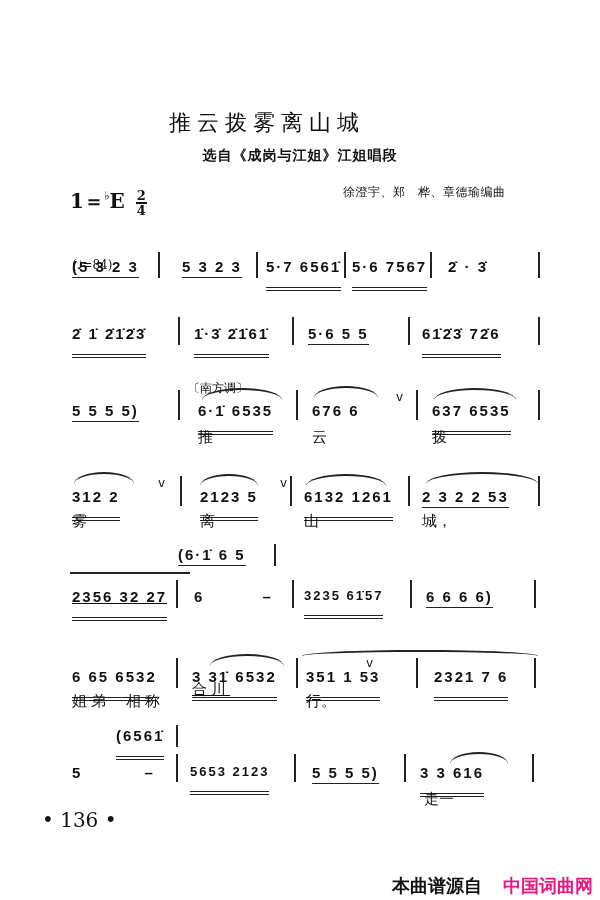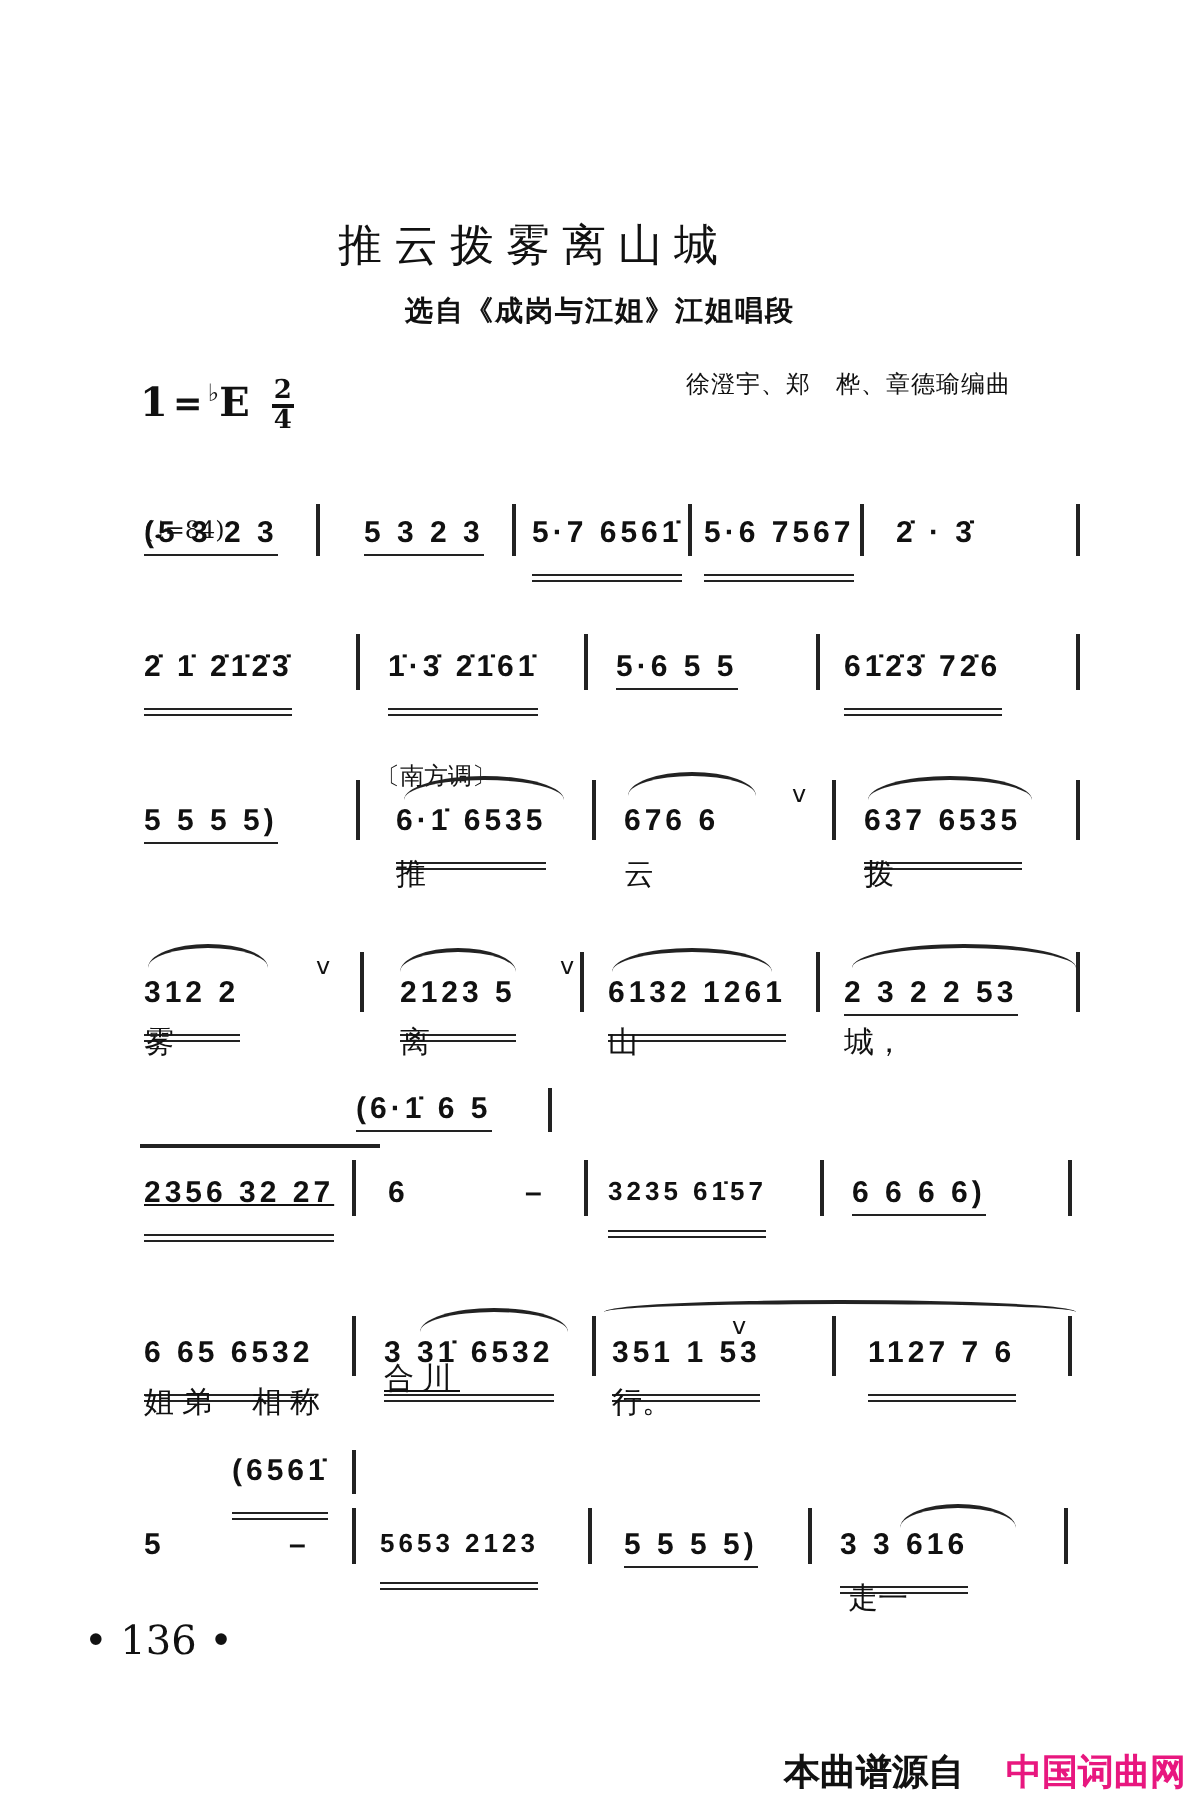--- a/index.html
+++ b/index.html
@@ -130,21 +130,21 @@
   <div class="bar" style="left:106px;top:-10px;height:30px;"></div>
   <div class="slur" style="left:140px;top:-14px;width:74px;"></div>
   <span class="grp ul2" style="left:122px;top:0;">3 31̇ 6532</span>
   <span class="lyric" style="left:122px;top:12px;letter-spacing:4px;text-decoration:underline;">合川</span>
   <div class="bar" style="left:226px;top:-10px;height:30px;"></div>
   <div class="slur" style="left:232px;top:-18px;width:236px;height:4px;"></div>
   <span class="grp ul2" style="left:236px;top:0;">351 1 53</span>
   <span class="lyric" style="left:236px;top:24px;">行。</span>
   <span class="breath" style="left:296px;top:-12px;">v</span>
   <div class="bar" style="left:346px;top:-10px;height:30px;"></div>
-  <span class="grp ul2" style="left:364px;top:0;">1127 7 6</span>
+  <span class="grp ul2" style="left:364px;top:0;">2321 7 6</span>
   <div class="bar" style="left:464px;top:-10px;height:30px;"></div>
 </div>
 
 <div class="abs" style="left:116px;top:727px;">
   <span class="grp ul2" style="left:0;top:0;">(6561̇</span>
   <div class="bar" style="left:60px;top:-2px;height:22px;"></div>
 </div>
 <div class="abs row" style="top:764px;">
   <span class="grp" style="left:2px;top:0;letter-spacing:30px;">5 –</span>
   <div class="bar" style="left:106px;top:-10px;height:28px;"></div>

